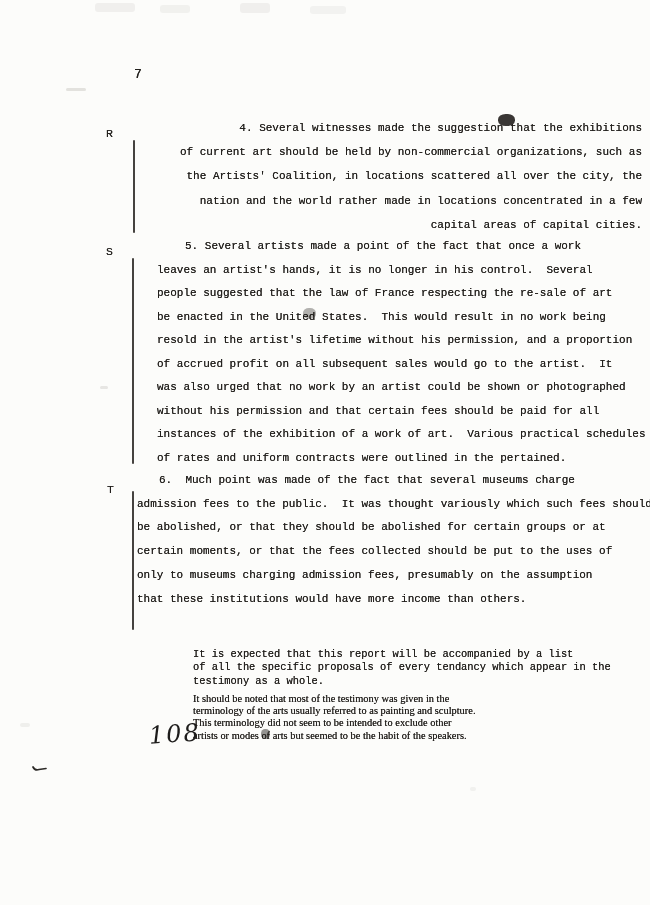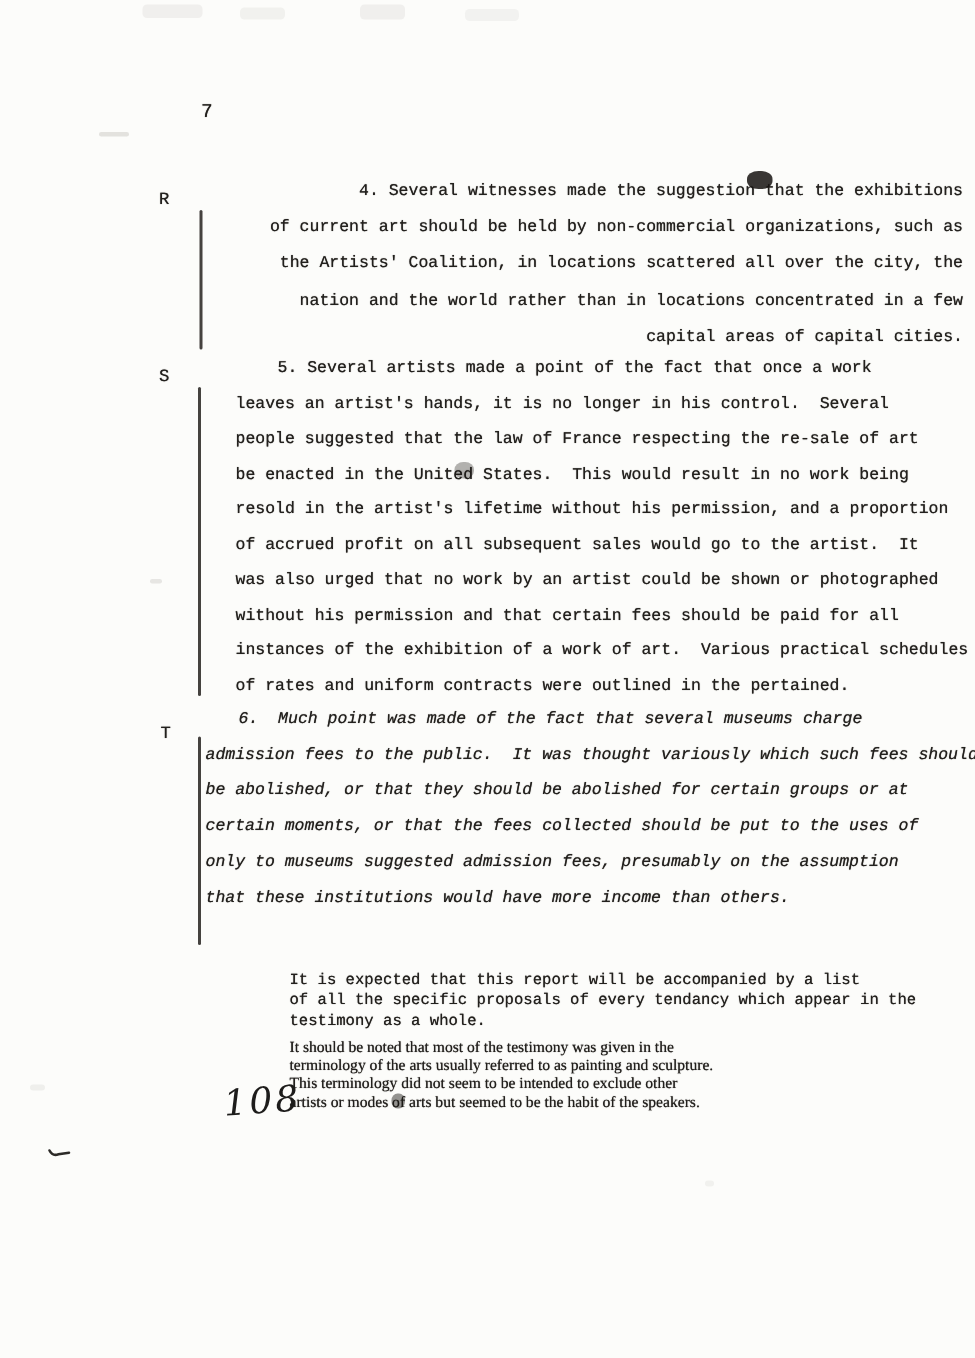--- a/index.html
+++ b/index.html
@@ -47,21 +47,21 @@
     width: 505px;
     font-size: 11px;
   }
   .para.p4 { top: 116px; }
   .para.p4 .tline { line-height: 24.2px; text-align: right; }
   .para.p4 .tline.first { padding-left: 32px; }
   .para.p5 { top: 235px; }
   .para.p5 .tline { line-height: 23.5px; margin-left: 20px; }
   .para.p5 .tline.first { padding-left: 28px; }
   .para.p6 { top: 469px; }
-  .para.p6 .tline { line-height: 23.7px; font-style: italic; }
+  .para.p6 .tline { line-height: 23.7px; }
   .para.p6 .tline.first { padding-left: 22px; }
   .note {
     position: absolute;
     left: 193px;
     width: 450px;
     font-size: 10.4px;
   }
   .note.n1 { top: 648px; }
   .note.n1 .tline { line-height: 13.4px; }
   .note.n2 { top: 693px; }
@@ -128,21 +128,21 @@
   <div class="mletter t typed">T</div>
 
   <div class="vrule r4"></div>
   <div class="vrule r5"></div>
   <div class="vrule r6"></div>
 
   <div class="para p4 typed">
     <div class="tline first">4. Several witnesses made the suggestion that the exhibitions</div>
     <div class="tline">of current art should be held by non-commercial organizations, such as</div>
     <div class="tline">the Artists' Coalition, in locations scattered all over the city, the</div>
-    <div class="tline">nation and the world rather than in locations concentrated in a few</div>
+    <div class="tline">nation and the world rather made in locations concentrated in a few</div>
     <div class="tline">capital areas of capital cities.</div>
   </div>
 
   <div class="para p5 typed">
     <div class="tline first">5. Several artists made a point of the fact that once a work</div>
     <div class="tline">leaves an artist's hands, it is no longer in his control.  Several</div>
     <div class="tline">people suggested that the law of France respecting the re-sale of art</div>
     <div class="tline">be enacted in the United States.  This would result in no work being</div>
     <div class="tline">resold in the artist's lifetime without his permission, and a proportion</div>
     <div class="tline">of accrued profit on all subsequent sales would go to the artist.  It</div>
@@ -150,21 +150,21 @@
     <div class="tline">without his permission and that certain fees should be paid for all</div>
     <div class="tline">instances of the exhibition of a work of art.  Various practical schedules</div>
     <div class="tline">of rates and uniform contracts were outlined in the pertained.</div>
   </div>
 
   <div class="para p6 typed">
     <div class="tline first">6.  Much point was made of the fact that several museums charge</div>
     <div class="tline">admission fees to the public.  It was thought variously which such fees should</div>
     <div class="tline">be abolished, or that they should be abolished for certain groups or at</div>
     <div class="tline">certain moments, or that the fees collected should be put to the uses of</div>
-    <div class="tline">only to museums suggested admission fees, presumably on the assumption</div>
+    <div class="tline">only to museums charging admission fees, presumably on the assumption</div>
     <div class="tline">that these institutions would have more income than others.</div>
   </div>
 
   <div class="note n1 typed">
     <div class="tline">It is expected that this report will be accompanied by a list</div>
     <div class="tline">of all the specific proposals of every tendancy which appear in the</div>
     <div class="tline">testimony as a whole.</div>
   </div>
 
   <div class="note n2 typed">

